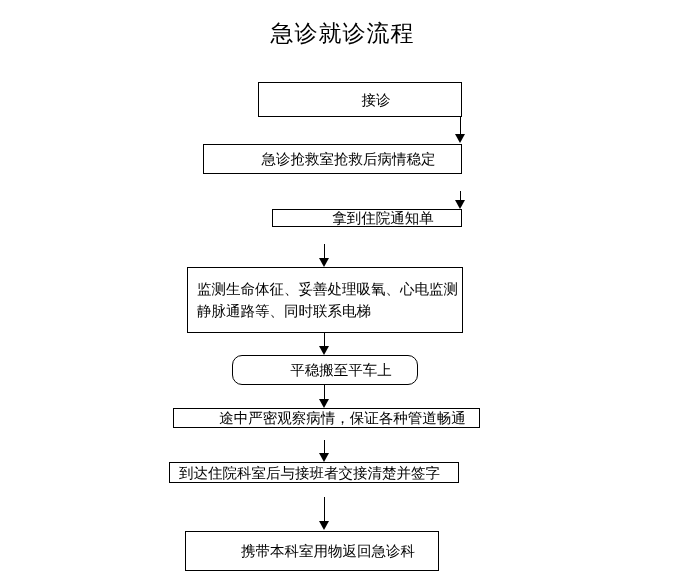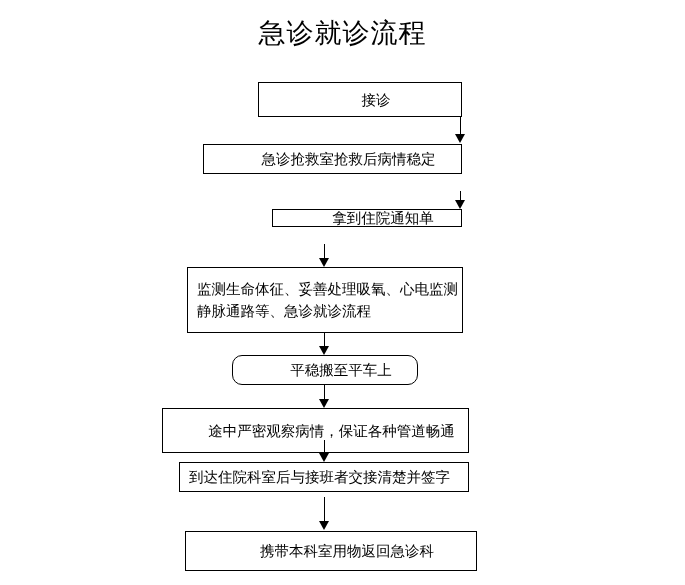--- a/index.html
+++ b/index.html
@@ -23,21 +23,21 @@
     width: 685px;
     height: 585px;
   }
 
   .chart-title {
     position: absolute;
     left: 0;
     top: 16px;
     width: 685px;
     text-align: center;
-    font-size: 27px;
+    font-size: 23px;
     line-height: 34px;
     letter-spacing: 1px;
     color: #000000;
     white-space: nowrap;
   }
 
   .node {
     position: absolute;
     box-sizing: border-box;
     border: 1.4px solid #000000;
@@ -62,23 +62,23 @@
     display: block;
     white-space: pre-line;
   }
 
   
   #node-1 { left: 258px; top: 82px;  width: 204px; height: 35px; }
   #node-2 { left: 203px; top: 144px; width: 259px; height: 30px; }
   #node-3 { left: 272px; top: 209px; width: 190px; height: 18px; }
   #node-4 { left: 187px; top: 267px; width: 276px; height: 66px; }
   #node-5 { left: 232px; top: 355px; width: 186px; height: 30px; border-radius: 10px; }
-  #node-6 { left: 162px; top: 408px; width: 307px; height: 45px; }
-  #node-7 { left: 179px; top: 462px; width: 290px; height: 30px; }
-  #node-8 { left: 185px; top: 531px; width: 292px; height: 40px; }
+  #node-6 { left: 173px; top: 408px; width: 307px; height: 20px; }
+  #node-7 { left: 169px; top: 462px; width: 290px; height: 21px; }
+  #node-8 { left: 185px; top: 531px; width: 254px; height: 40px; }
 
   
   .conn {
     position: absolute;
   }
   .conn-line {
     position: absolute;
     width: 0;
     border-left: 1.4px solid #000000;
   }
@@ -133,21 +133,21 @@
   <div class="node" id="node-2">
     <span class="node-text">急诊抢救室抢救后病情稳定</span>
   </div>
 
   <div class="node" id="node-3">
     <span class="node-text">拿到住院通知单</span>
   </div>
 
   <div class="node align-left" id="node-4">
     <span class="node-text">监测生命体征、妥善处理吸氧、心电监测
-静脉通路等、急诊就诊流程</span>
+静脉通路等、同时联系电梯</span>
   </div>
 
   <div class="node" id="node-5">
     <span class="node-text">平稳搬至平车上</span>
   </div>
 
   <div class="node" id="node-6">
     <span class="node-text">途中严密观察病情，保证各种管道畅通</span>
   </div>
 

